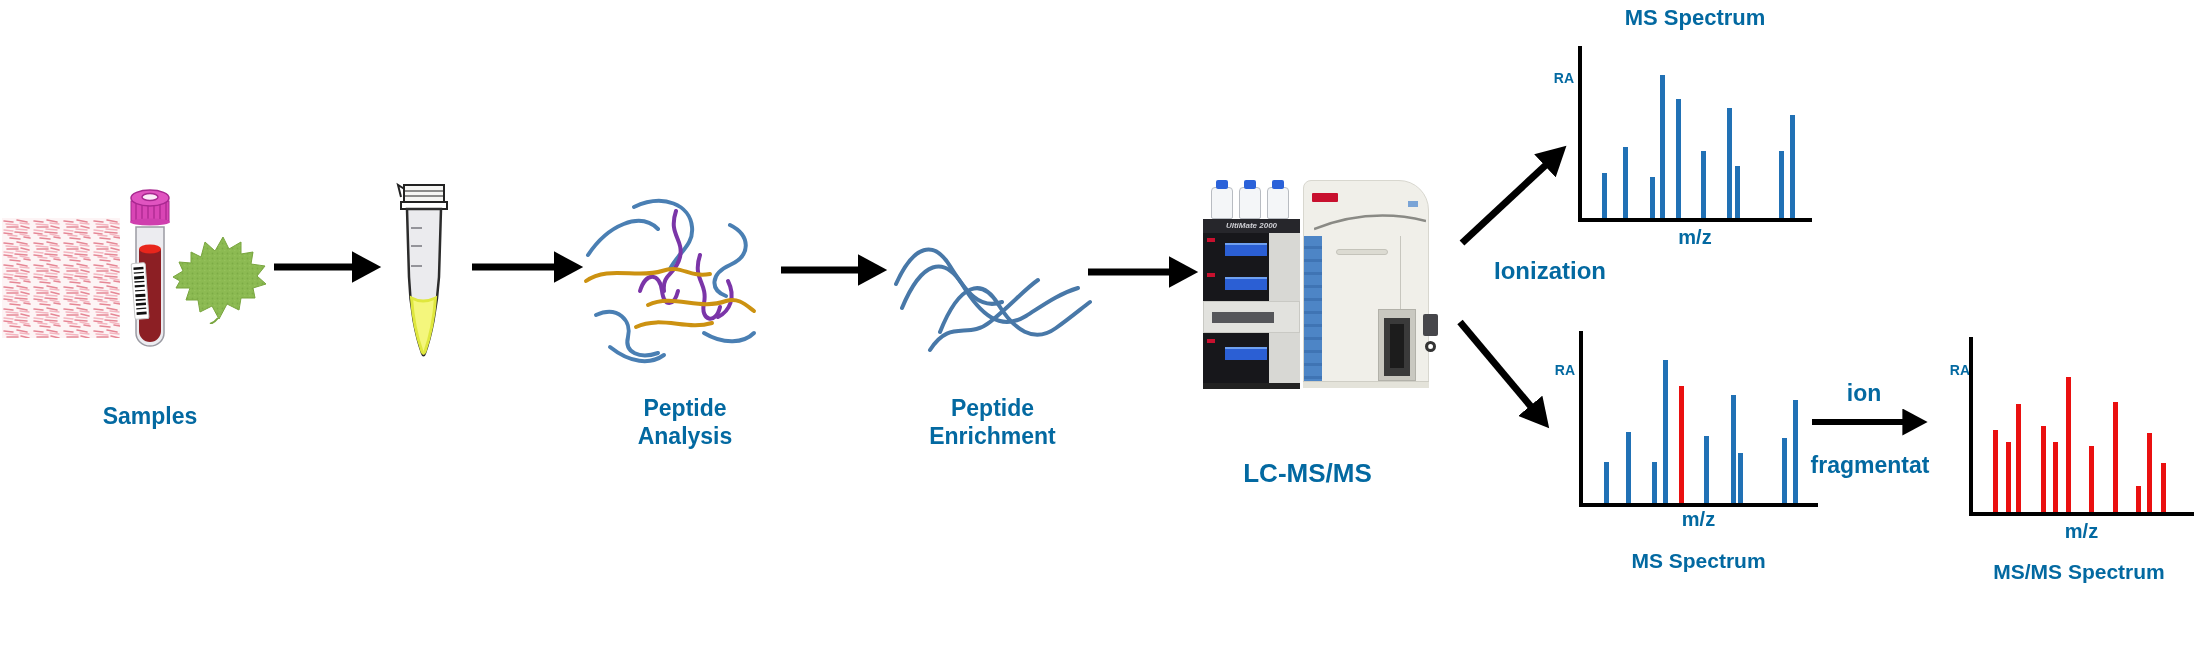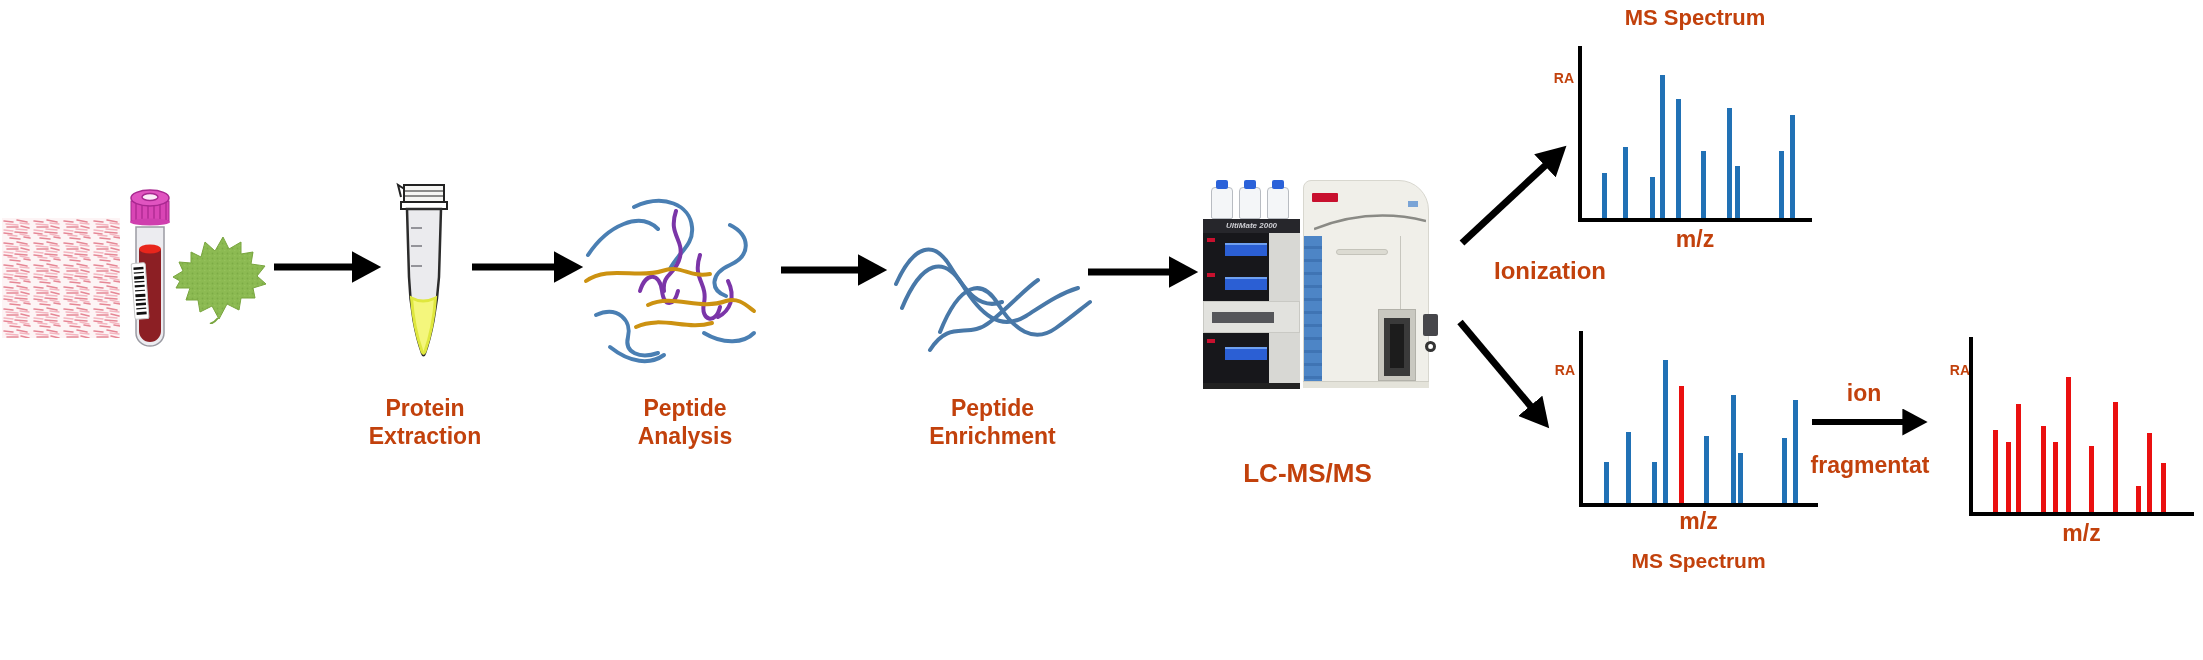--- a/index.html
+++ b/index.html
@@ -1,26 +1,26 @@
 <!DOCTYPE html>
 <html><head>
 <meta charset="utf-8">
 <style>
   html,body { margin:0; padding:0; background:#ffffff; }
   .canvas {
     position:relative; width:2203px; height:660px; background:#ffffff;
     font-family:"Liberation Sans", sans-serif; overflow:hidden;
   }
   .abs { position:absolute; }
-  .lbl { position:absolute; font-weight:bold; color:#c2410c; text-align:center; }
+  .lbl { position:absolute; font-weight:bold; color:#0369a1; text-align:center; }
   .stage-label { font-size:23px; line-height:28px; }
   .big-label { font-size:26px; }
   .anno-label { font-size:23px; }
   .chart-title { font-size:21px; }
-  .axis-label { font-size:23px; }
+  .axis-label { font-size:20px; }
   .ra-label { font-size:14px; text-align:right; width:36px; }
   .chart-plot {
     position:absolute; box-sizing:content-box;
     border-left:4px solid #000; border-bottom:4px solid #000;
   }
   .peak { position:absolute; bottom:0; width:5px; }
   svg.overlay { position:absolute; left:0; top:0; pointer-events:none; }
   
   .lcms { position:absolute; left:1203px; top:175px; width:250px; height:215px; }
   .lcms * { position:absolute; box-sizing:border-box; }
@@ -231,25 +231,22 @@
       <line x1="274" y1="267" x2="356" y2="267" marker-end="url(#ah)"></line>
       <line x1="472" y1="267" x2="558" y2="267" marker-end="url(#ah)"></line>
       <line x1="781" y1="270" x2="862" y2="270" marker-end="url(#ah)"></line>
       <line x1="1088" y1="272" x2="1173" y2="272" marker-end="url(#ah)"></line>
       <line x1="1462" y1="243" x2="1548" y2="163" marker-end="url(#ah)"></line>
       <line x1="1460" y1="322" x2="1533" y2="409" marker-end="url(#ah)"></line>
     </g>
     <line x1="1812" y1="422" x2="1906" y2="422" stroke="#000" stroke-width="6" marker-end="url(#ah)"></line>
   </svg>
 
-
-  <div class="lbl stage-label" style="left:325px; top:394px; width:200px;">
-    <div>Protein</div>
-    <div>Extraction</div>
-  </div>
+  <div class="lbl stage-label" style="left:40px; top:402px; width:220px;">Samples</div>
+
 
   <div class="lbl stage-label" style="left:585px; top:394px; width:200px;">
     <div>Peptide</div>
     <div>Analysis</div>
   </div>
 
   <div class="lbl stage-label" style="left:890px; top:394px; width:205px;">
     <div>Peptide</div>
     <div>Enrichment</div>
   </div>
@@ -302,14 +299,15 @@
       <div class="peak" style="left: 30.8%; height: 49%; background: rgb(234, 16, 16);"></div>
       <div class="peak" style="left: 36.2%; height: 40%; background: rgb(234, 16, 16);"></div>
       <div class="peak" style="left: 42.1%; height: 77%; background: rgb(234, 16, 16);"></div>
       <div class="peak" style="left: 52.5%; height: 38%; background: rgb(234, 16, 16);"></div>
       <div class="peak" style="left: 63.3%; height: 63%; background: rgb(234, 16, 16);"></div>
       <div class="peak" style="left: 73.8%; height: 15%; background: rgb(234, 16, 16);"></div>
       <div class="peak" style="left: 78.7%; height: 45%; background: rgb(234, 16, 16);"></div>
       <div class="peak" style="left: 85.1%; height: 28%; background: rgb(234, 16, 16);"></div>
     </div>
   <div class="lbl axis-label" style="left:1969px; top:520px; width:225px;">m/z</div>
+  <div class="lbl chart-title" style="left:1954px; top:560px; width:250px;">MS/MS Spectrum</div>
 
 </div>
 
 </body></html>

